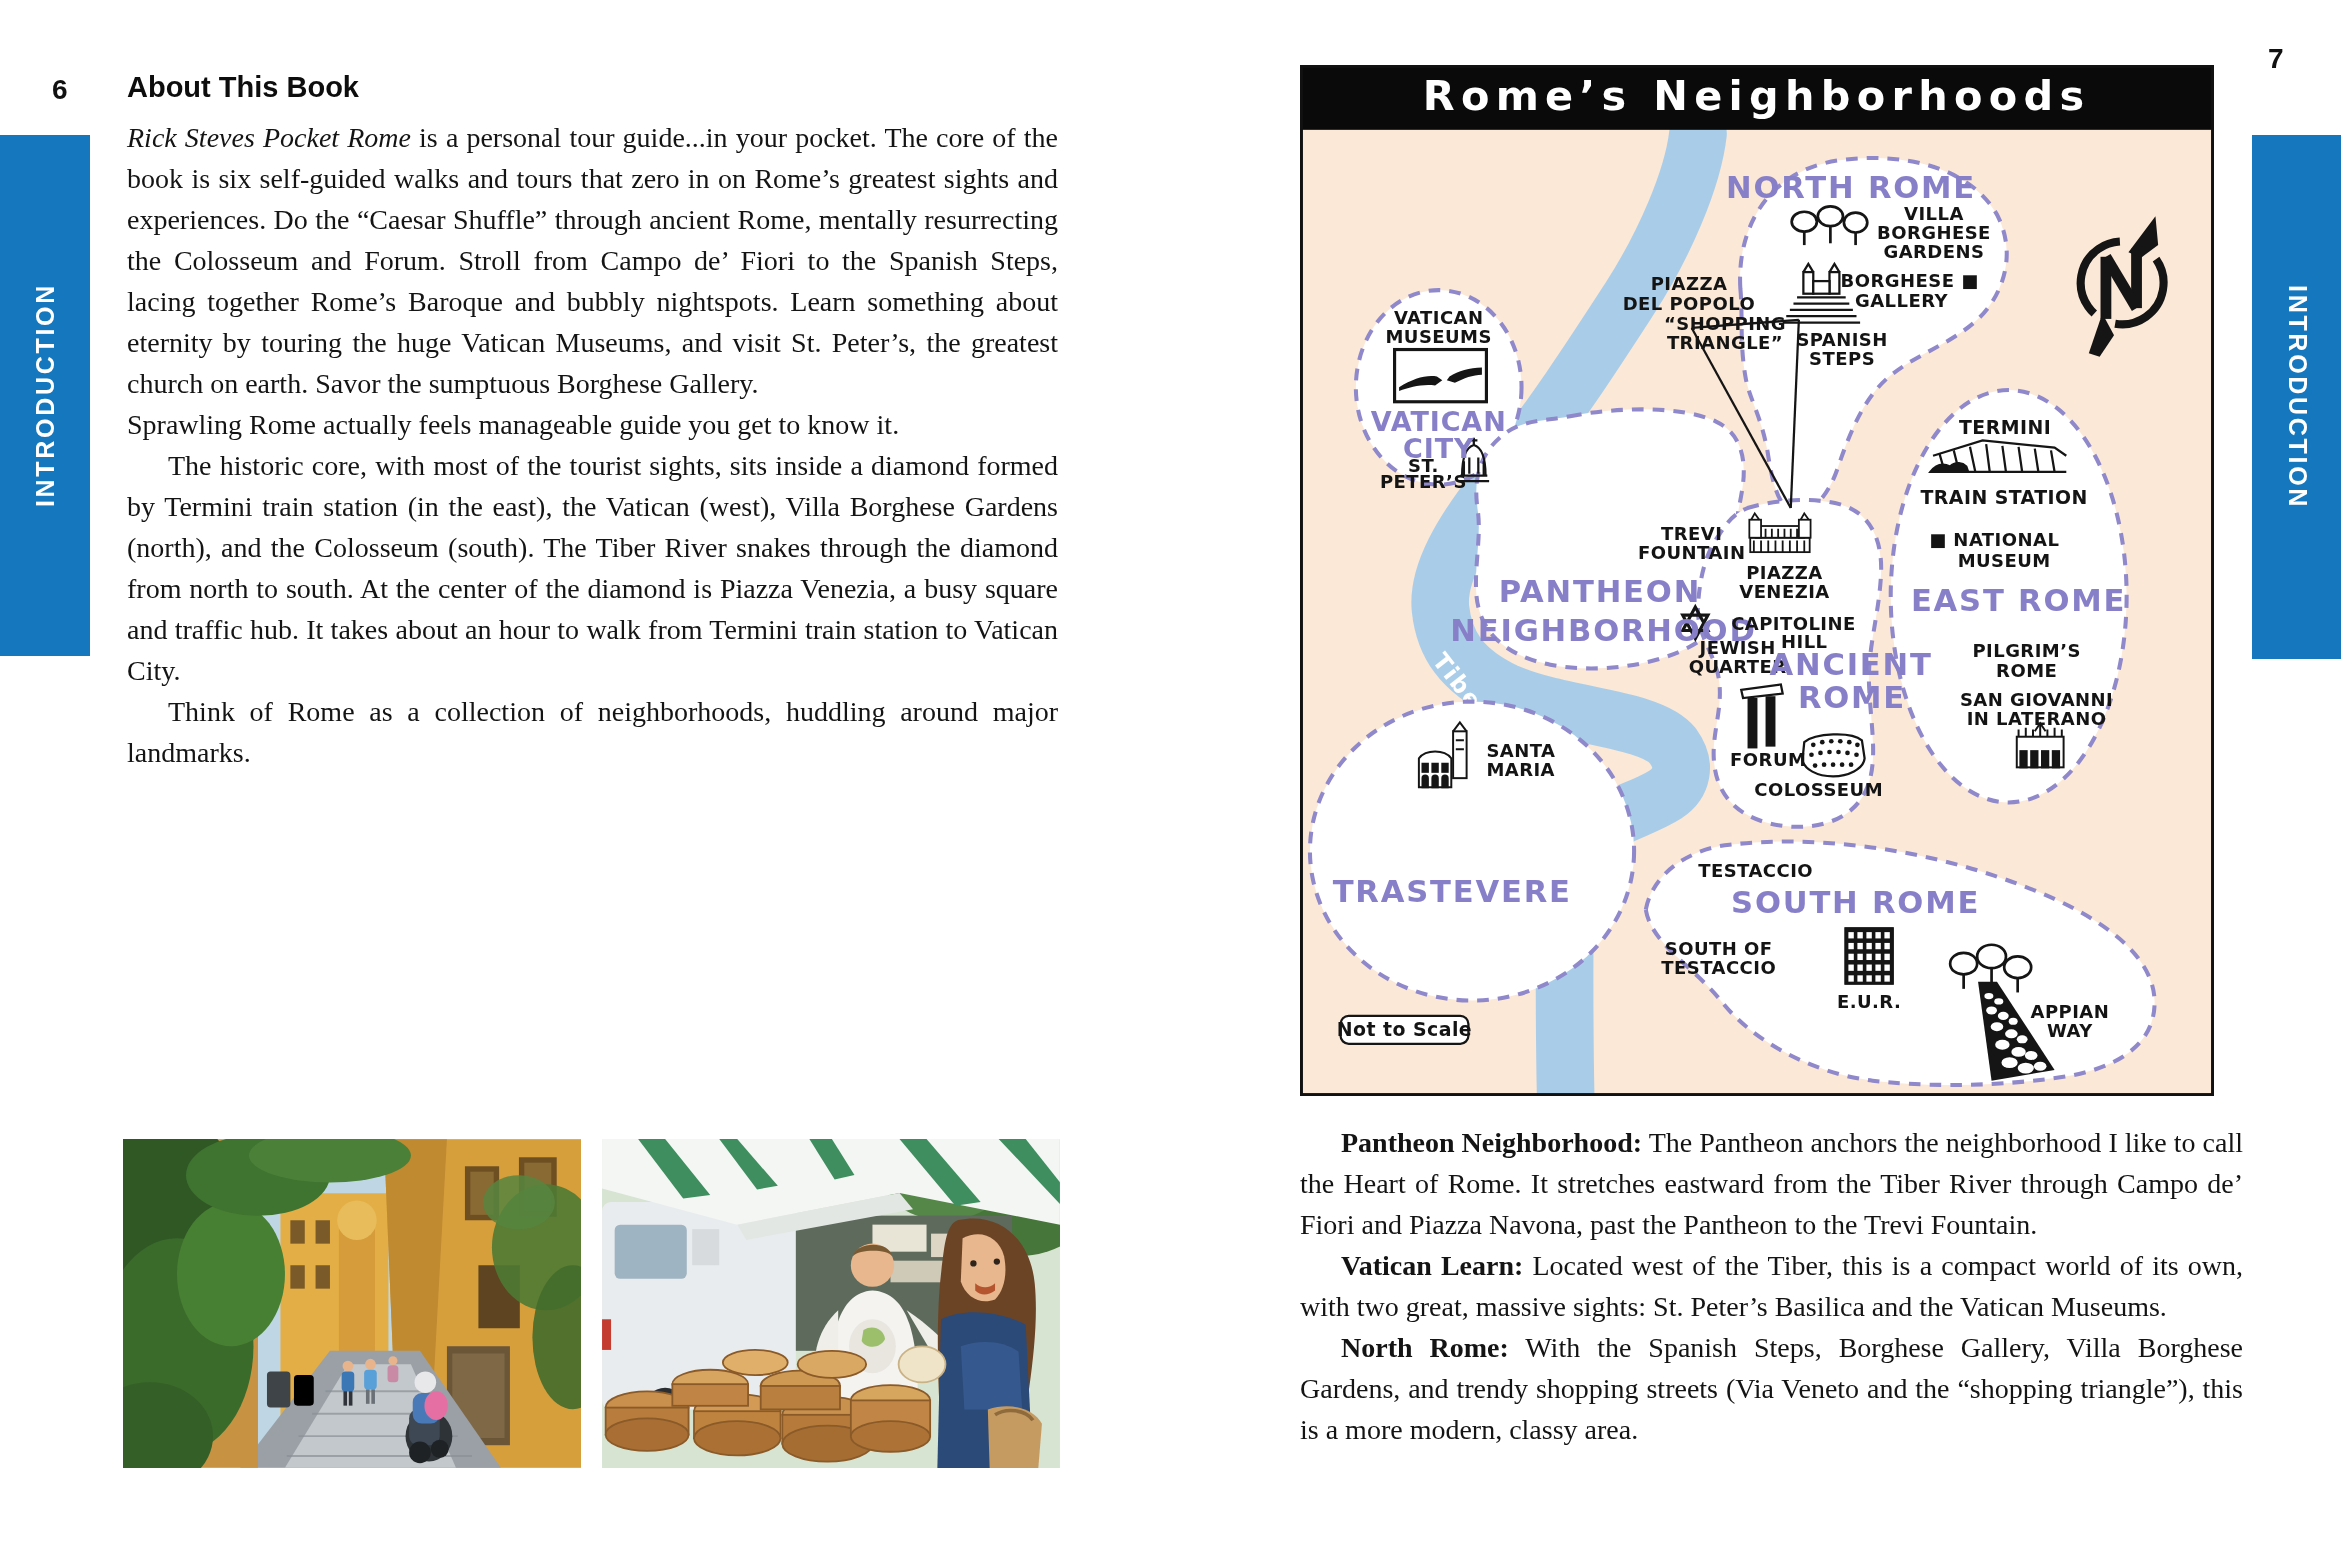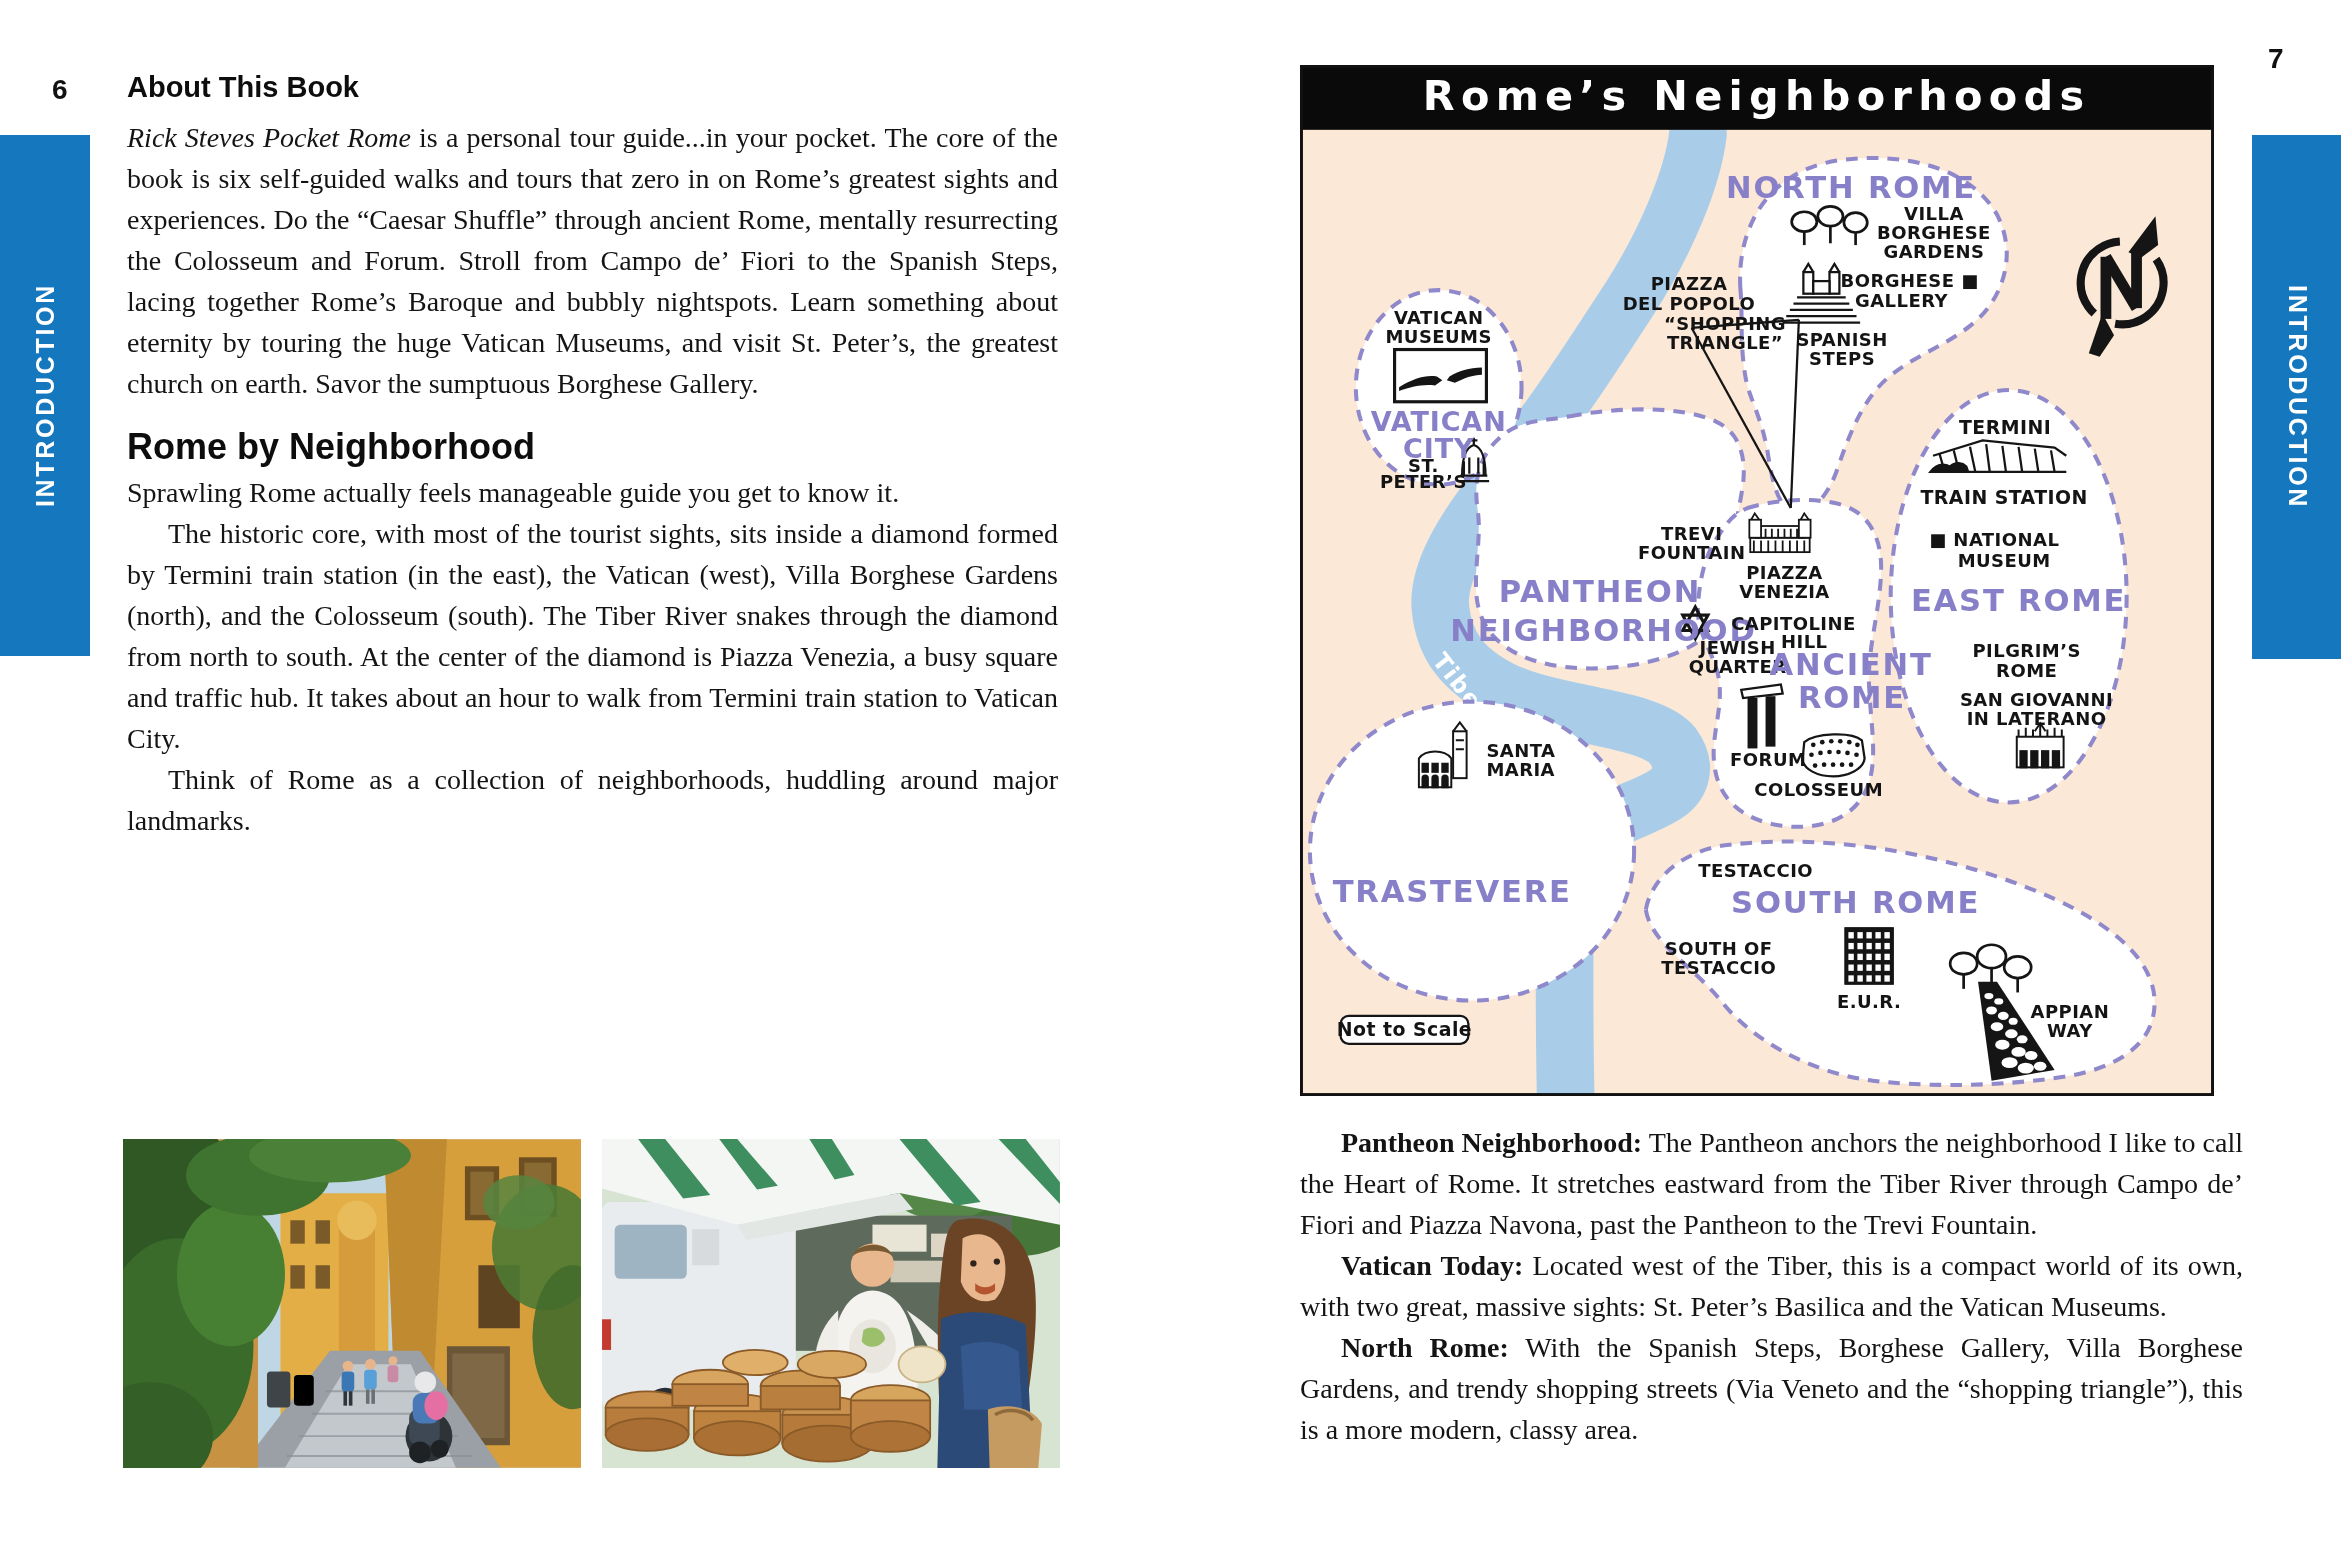--- a/index.html
+++ b/index.html
@@ -51,29 +51,28 @@
 <div class="sidebar sidebar-left">
   <span class="sidebar-label">INTRODUCTION</span>
 </div>
 <div class="sidebar sidebar-right">
   <span class="sidebar-label">INTRODUCTION</span>
 </div>
 
 <div class="col col-left bodytext">
   <h1 class="sec-h1">About This Book</h1>
   <p><span class="lead-italic">Rick Steves Pocket Rome</span><span> is a personal tour guide...in your pocket. The core of the book is six self-guided walks and tours that zero in on Rome’s greatest sights and experiences. Do the “Caesar Shuffle” through ancient Rome, mentally resurrecting the Colosseum and Forum. Stroll from Campo de’ Fiori to the Spanish Steps, lacing together Rome’s Baroque and bubbly nightspots. Learn something about eternity by touring the huge Vatican Museums, and visit St. Peter’s, the greatest church on earth. Savor the sumptuous Borghese Gallery.</span></p>
-  <h2 class="sec-h2">Rome by Neighborhood</h2>
   <p>Sprawling Rome actually feels manageable guide you get to know it.</p>
   <p class="indent">The historic core, with most of the tourist sights, sits inside a diamond formed by Termini train station (in the east), the Vatican (west), Villa Borghese Gardens (north), and the Colosseum (south). The Tiber River snakes through the diamond from north to south. At the center of the diamond is Piazza Venezia, a busy square and traffic hub. It takes about an hour to walk from Termini train station to Vatican City.</p>
   <p class="indent">Think of Rome as a collection of neighborhoods, huddling around major landmarks.</p>
 </div>
 
 <div class="col col-right bodytext">
   <p class="indent"><span class="lead-bold">Pantheon Neighborhood:</span><span> The Pantheon anchors the neighborhood I like to call the Heart of Rome. It stretches eastward from the Tiber River through Campo de’ Fiori and Piazza Navona, past the Pantheon to the Trevi Fountain.</span></p>
-  <p class="indent"><span class="lead-bold">Vatican Today:</span><span> Located west of the Tiber, this is a compact world of its own, with two great, massive sights: St. Peter’s Basilica and the Vatican Museums.</span></p>
+  <p class="indent"><span class="lead-bold">Vatican Learn:</span><span> Located west of the Tiber, this is a compact world of its own, with two great, massive sights: St. Peter’s Basilica and the Vatican Museums.</span></p>
   <p class="indent"><span class="lead-bold">North Rome:</span><span> With the Spanish Steps, Borghese Gallery, Villa Borghese Gardens, and trendy shopping streets (Via Veneto and the “shopping triangle”), this is a more modern, classy area.</span></p>
 </div>
 
 <div class="map-wrap">
 <svg width="914" height="1031" viewBox="0 0 1015 1145">
 
   <rect x="0" y="71" width="1015" height="1074" fill="#FBE8D7"></rect>
 
   <path d="M 442 76 C 436 128 404 200 367 258 C 332 312 282 390 220 468
            C 180 518 152 566 156 604 C 160 642 178 672 228 696

